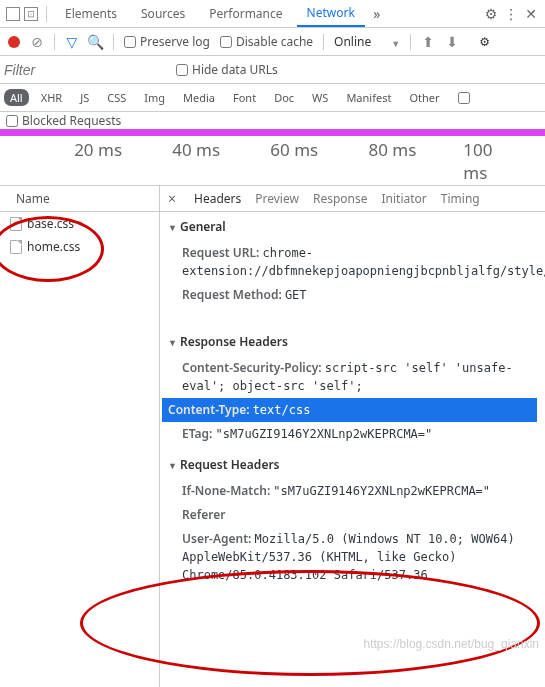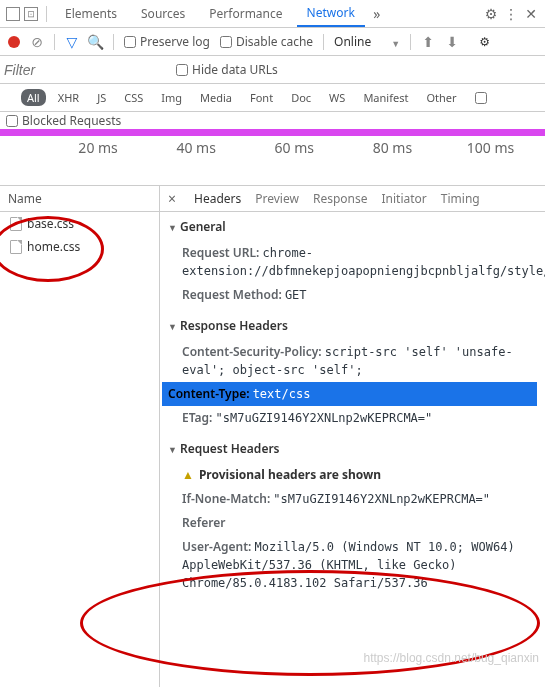--- a/index.html
+++ b/index.html
@@ -12,52 +12,52 @@
 .tabbar .spacer{flex:1}
 .tabbar .ic{width:16px;height:16px;color:#666;display:flex;align-items:center;justify-content:center;font-size:14px}
 .toolbar{display:flex;align-items:center;height:28px;border-bottom:1px solid #ccc;padding:0 8px;gap:10px}
 .rec{width:12px;height:12px;border-radius:50%;background:#d93025}
 .stopb{width:14px;height:14px;color:#888;font-size:14px;display:flex;align-items:center;justify-content:center}
 .cb{display:flex;align-items:center;gap:4px;color:#555}
 .cb input{width:12px;height:12px}
 .sel{color:#333;display:flex;align-items:flex-end;gap:20px}
 .filterbar{display:flex;align-items:center;height:28px;border-bottom:1px solid #ccc;padding:0 4px;gap:12px}
 .filterbar .fin{border:none;outline:none;width:160px;color:#999;font-size:14px;font-style:italic}
-.typebar{display:flex;align-items:center;height:28px;border-bottom:1px solid #ccc;padding:0 21px;gap:6px;font-size:11px;flex-wrap:nowrap}
+.typebar{display:flex;align-items:center;height:28px;border-bottom:1px solid #ccc;padding:0 4px;gap:6px;font-size:11px;flex-wrap:nowrap}
 .chip{padding:1px 6px;border-radius:7px;color:#555}
 .chip.active{background:#5f6368;color:#fff}
 .blockedbar{display:flex;align-items:center;height:24px;border-bottom:7px solid #d946ef;padding:0 6px}
 .timeline{height:50px;border-bottom:1px solid #ccc;position:relative}
-.timeline .tick{position:absolute;top:2px;font-size:14px;color:#666;transform:translateX(-50%)}
+.timeline .tick{position:absolute;top:2px;font-size:17px;color:#666;transform:translateX(-50%)}
 .main{display:flex;height:calc(687px - 28px - 28px - 28px - 28px - 24px - 50px)}
 .namesCol{width:160px;border-right:1px solid #ccc}
-.namesHdr{height:26px;border-bottom:1px solid #ccc;padding:4px 8px;color:#555;font-size:12px}
+.namesHdr{height:26px;border-bottom:1px solid #ccc;padding:4px 16px;color:#555;font-size:12px}
 .namesCol .file{display:flex;align-items:center;gap:5px;padding:3px 10px;font-size:12px;color:#333}
 .fi{width:12px;height:14px;border:1px solid #aaa;border-radius:1px;position:relative}
 .fi::after{content:"";position:absolute;right:-1px;top:-1px;width:0;height:0;border-left:5px solid #fff;border-top:5px solid #aaa}
 .details{flex:1;overflow:hidden;font-size:12px}
 .detailTabs{display:flex;align-items:center;height:26px;border-bottom:1px solid #ccc;padding:0 4px;gap:14px}
 .detailTabs .x{color:#666;font-size:14px;padding:0 4px}
 .detailTabs .dt{color:#777;font-size:12px}
 .detailTabs .dt.active{color:#333}
 .panel{padding:6px 8px 16px;overflow:auto;height:calc(100% - 26px)}
 .sect{margin-bottom:6px;font-weight:600;color:#333}
 .sect::before{content:"▼";font-size:9px;margin-right:3px;color:#666}
 .kv{padding:3px 0 3px 14px;font-size:12px;color:#333;line-height:1.5}
 .kv .k{font-weight:600;color:#5f6368}
 .mono{font-family:Consolas,monospace;color:#303942}
 .dot200{width:9px;height:9px;border-radius:50%;background:#0b8043;display:inline-block;margin-right:4px;vertical-align:middle}
 .highlight{background:#1a73e8;color:#fff;padding:3px 6px;margin-left:-6px}
-.highlight .k{color:#000000}
+.highlight .k{color:#e5e5e5}
 .highlight .mono{color:#fff}
 .warn{color:#c5a100;font-size:12px;margin-right:5px}
 .circle{position:absolute;border:3px solid #c00;border-radius:50%;pointer-events:none}
 .circle1{left:-8px;top:216px;width:112px;height:66px}
 .circle2{left:80px;top:570px;width:460px;height:106px;border-radius:50%/50%}
-.watermark{position:absolute;right:6px;bottom:22px;color:#ccc;font-size:12px;font-family:Arial}
+.watermark{position:absolute;right:6px;bottom:36px;color:#ccc;font-size:12px;font-family:Arial}
 </style>
 </head>
 <body>
 
 <div class="tabbar">
   <div class="sq"></div>
   <div class="sqf">⊡</div>
   <div style="width:1px;height:16px;background:#ccc;margin:0 4px"></div>
   <div class="tab">Elements</div>
   <div class="tab">Sources</div>
@@ -157,27 +157,26 @@
       <span class="dt">Preview</span>
       <span class="dt">Response</span>
       <span class="dt">Initiator</span>
       <span class="dt">Timing</span>
     </div>
     <div class="panel">
       <div class="sect">General</div>
       <div class="kv"><span class="k">Request URL:</span> <span class="mono">chrome-extension://dbfmnekepjoapopniengjbcpnbljalfg/style/base.css</span></div>
       <div class="kv"><span class="k">Request Method:</span> <span class="mono">GET</span></div>
 
-      <div class="sect" style="margin-top:10px">Response Headers</div>
+      <div class="sect" style="margin-top:26px">Response Headers</div>
       <div class="kv"><span class="k">Content-Security-Policy:</span> <span class="mono">script-src 'self' 'unsafe-eval'; object-src 'self';</span></div>
       <div class="kv highlight"><span class="k">Content-Type:</span> <span class="mono">text/css</span></div>
       <div class="kv"><span class="k">ETag:</span> <span class="mono">"sM7uGZI9146Y2XNLnp2wKEPRCMA="</span></div>
 
       <div class="sect" style="margin-top:10px">Request Headers</div>
-      <div class="kv"><span class="warn">▲</span><b>Provisional headers are shown</b></div>
       <div class="kv"><span class="k">If-None-Match:</span> <span class="mono">"sM7uGZI9146Y2XNLnp2wKEPRCMA="</span></div>
       <div class="kv"><span class="k">Referer</span></div>
       <div class="kv"><span class="k">User-Agent:</span> <span class="mono">Mozilla/5.0 (Windows NT 10.0; WOW64) AppleWebKit/537.36 (KHTML, like Gecko) Chrome/85.0.4183.102 Safari/537.36</span></div>
     </div>
   </div>
 </div>
 
 <div class="circle circle1"></div>
 <div class="circle circle2"></div>
 <div class="watermark">https://blog.csdn.net/bug_qianxin</div>

